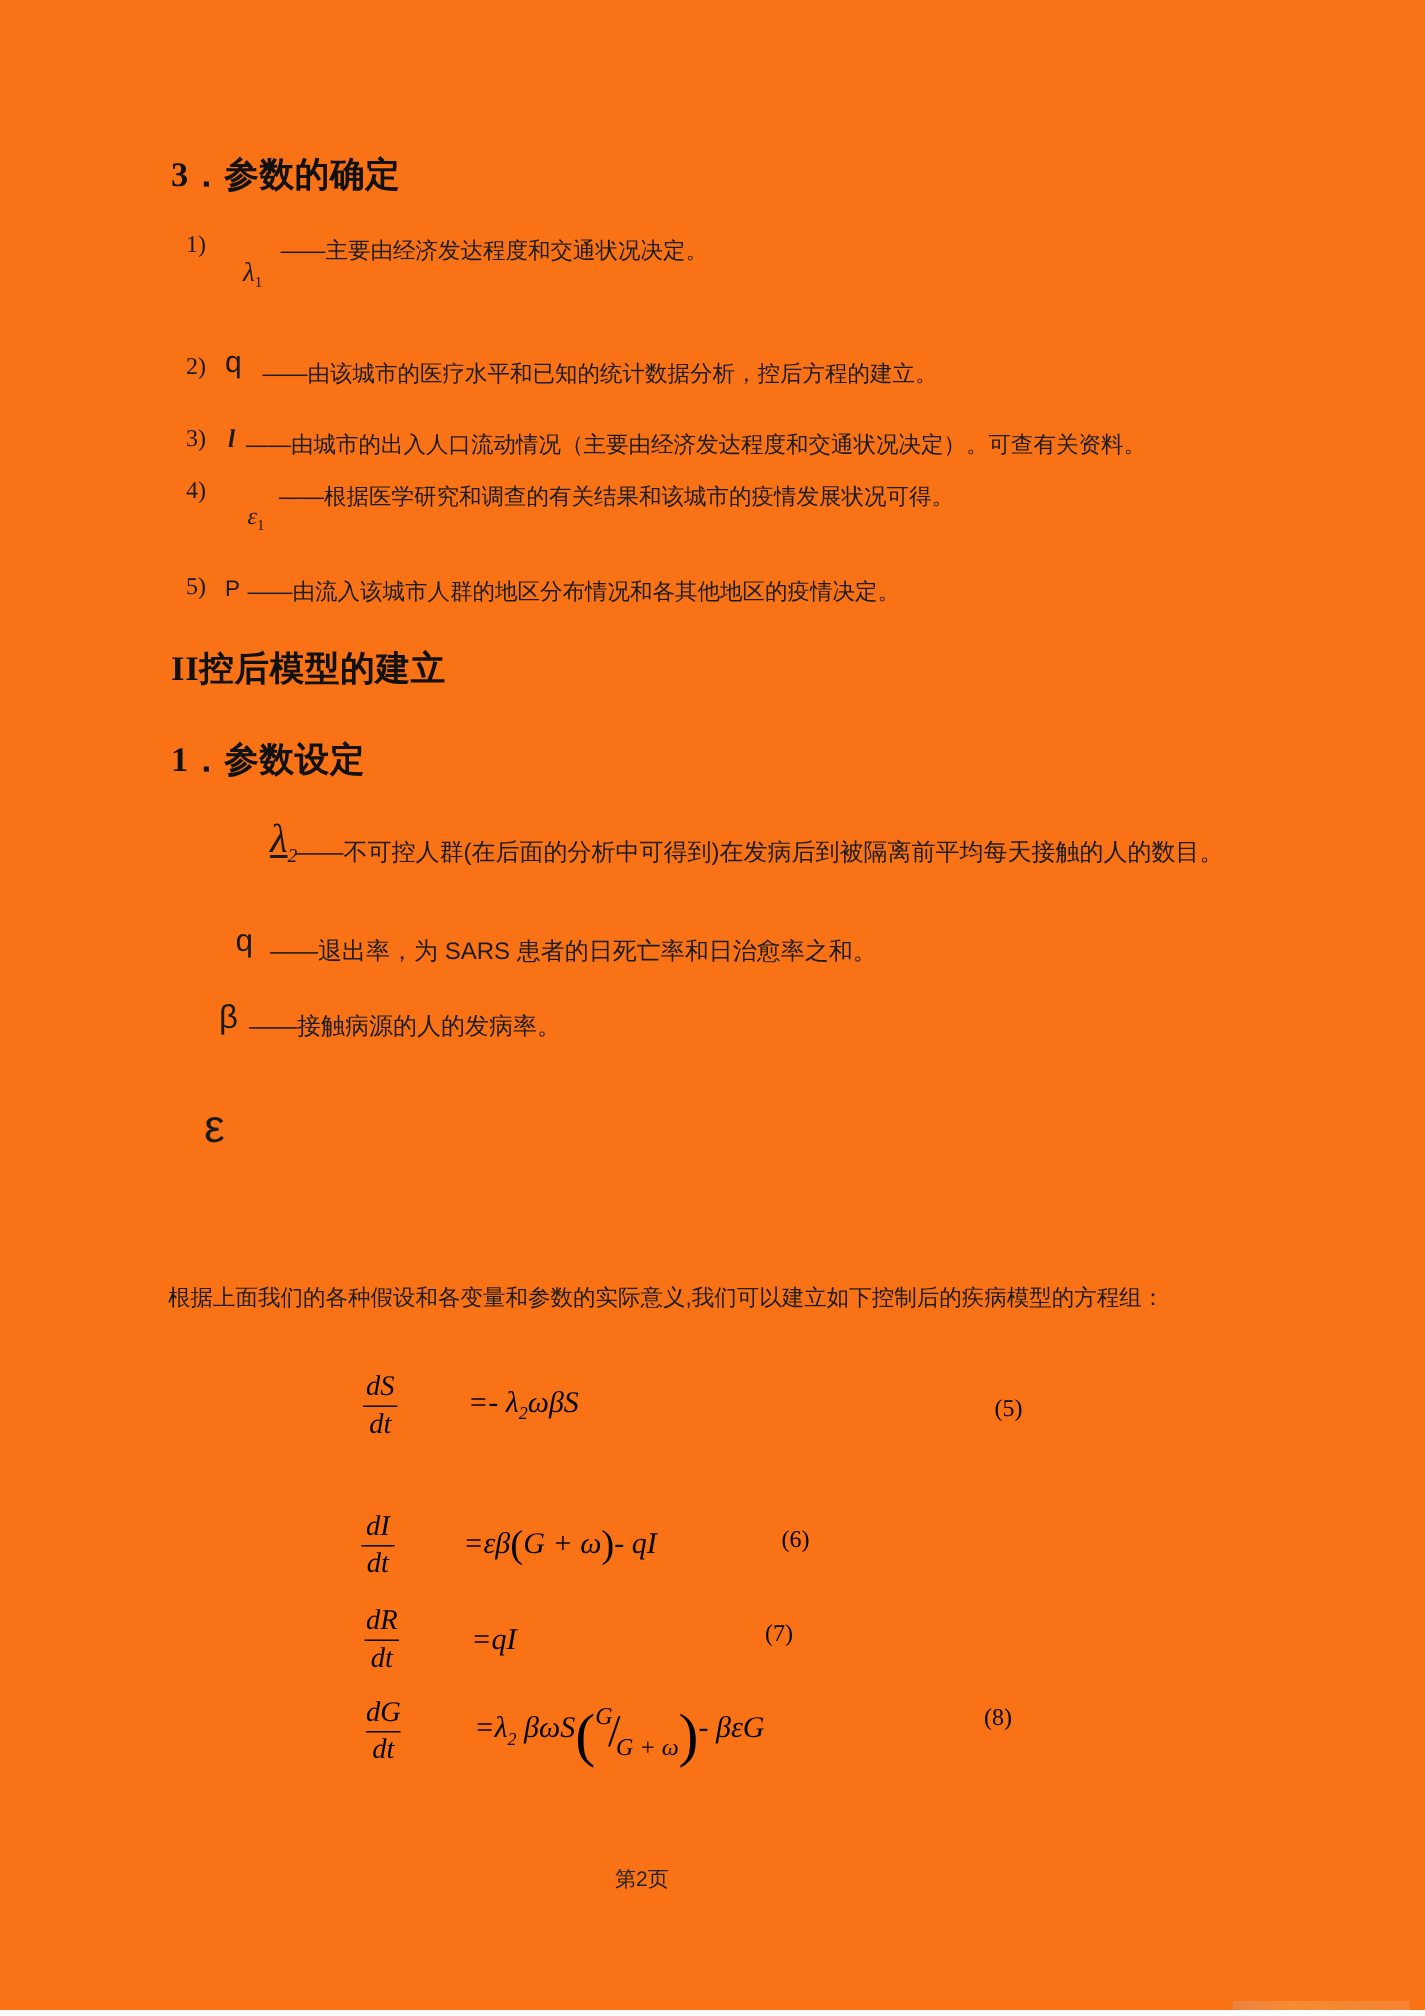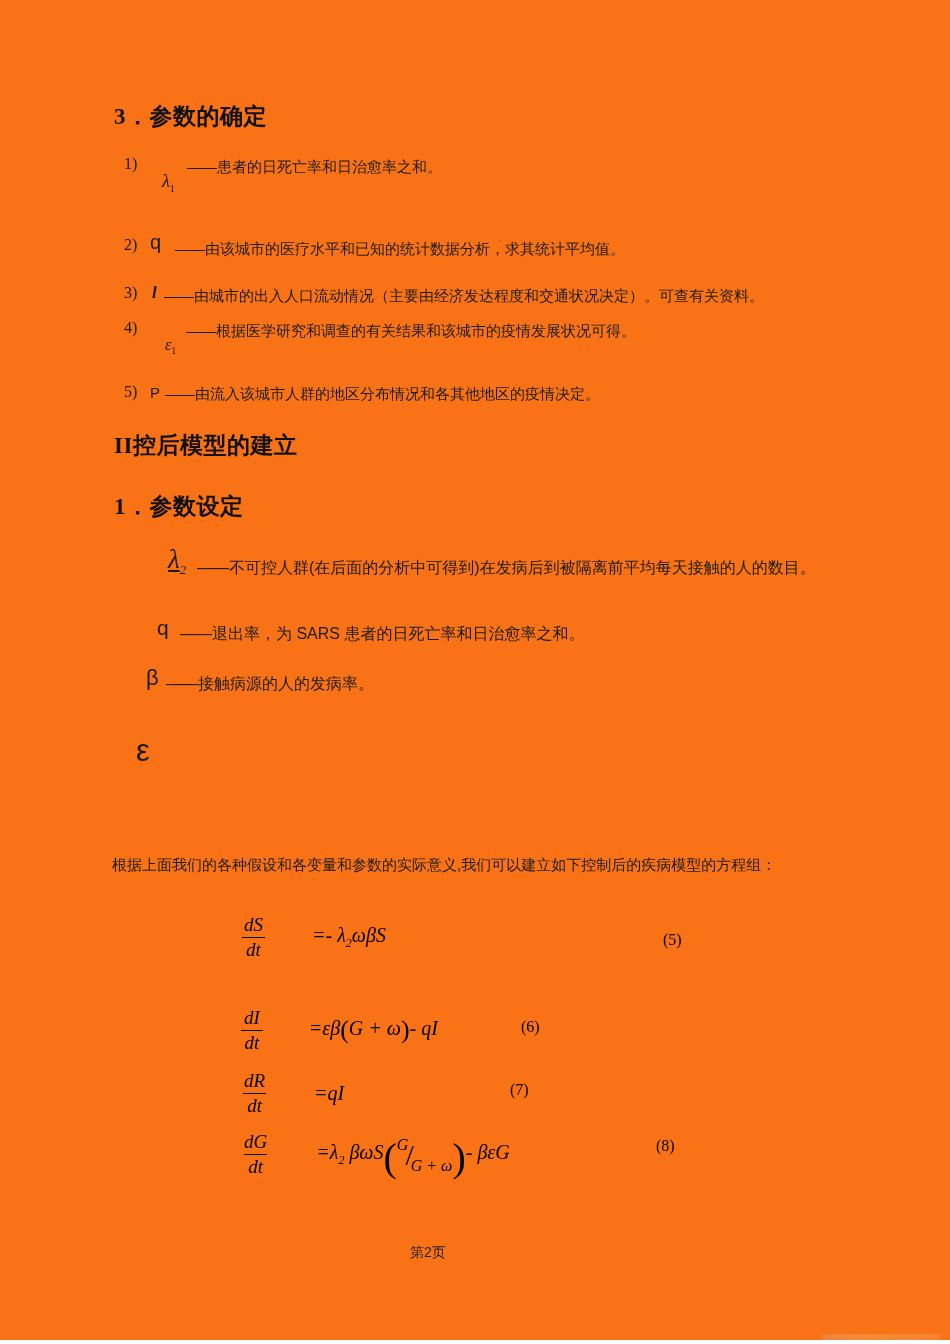--- a/index.html
+++ b/index.html
@@ -22,21 +22,21 @@
   .i1-no{left:124px;top:155px;} .i1-sym{left:162px;top:171px;font-size:18px;} .i1-desc{left:187px;top:158px;}
   .i2-no{left:124px;top:236px;} .i2-sym{left:150px;top:231px;font-size:20px;font-style:normal;font-family:"Liberation Sans",sans-serif;} .i2-desc{left:175px;top:240px;}
   .i3-no{left:124px;top:284px;} .i3-sym{left:152px;top:283px;font-size:17px;font-weight:700;} .i3-desc{left:164px;top:287px;}
   .i4-no{left:124px;top:319px;} .i4-sym{left:165px;top:336px;font-size:16px;} .i4-desc{left:186px;top:322px;}
   .i5-no{left:124px;top:383px;} .i5-sym{left:150px;top:384px;font-size:15px;font-style:normal;font-family:"Liberation Sans",sans-serif;} .i5-desc{left:165px;top:385px;}
 
   
   .def-sym{position:absolute;font-family:"Liberation Serif","DejaVu Serif",serif;}
   .def-sym sub{font-size:13px;}
   .def-desc{position:absolute;font-size:16px;white-space:nowrap;color:#1c1c1c;}
-  .d1-sym{left:168px;top:544px;font-size:27px;font-style:italic;text-decoration:underline;} .d1-desc{left:197px;top:558px;}
+  .d1-sym{left:180px;top:544px;font-size:27px;font-style:italic;text-decoration:underline;} .d1-desc{left:197px;top:558px;}
   .d2-sym{left:157px;top:616px;font-size:21px;font-family:"Liberation Sans",sans-serif;} .d2-desc{left:180px;top:624px;}
   .d3-sym{left:146px;top:665px;font-size:22px;font-family:"Liberation Sans",sans-serif;} .d3-desc{left:166px;top:674px;}
   .d4-sym{left:136px;top:733px;font-size:31px;font-family:"Liberation Sans",sans-serif;} .d4-desc{left:162px;top:751px;}
 
   .intro{position:absolute;left:112px;top:856px;font-size:15px;white-space:nowrap;color:#1c1c1c;}
 
   
   .equation{position:absolute;display:flex;align-items:center;height:48px;gap:40px;}
   .eq-1{left:240px;top:913px;}
   .eq-2{left:240px;top:1006px;}
@@ -67,25 +67,25 @@
 </style>
 </head>
 <body>
 
 <div class="page">
 
   <div class="heading h-s3">3．参数的确定</div>
 
   <span class="li-no i1-no">1)</span>
   <span class="li-sym i1-sym"><span>λ</span><sub>1</sub></span>
-  <span class="li-desc i1-desc">——患者的日死亡率和日治愈率之和。</span>
+  <span class="li-desc i1-desc">——主要由经济发达程度和交通状况决定。</span>
 
   <span class="li-no i2-no">2)</span>
   <span class="li-sym i2-sym">q</span>
-  <span class="li-desc i2-desc">——由该城市的医疗水平和已知的统计数据分析，求其统计平均值。</span>
+  <span class="li-desc i2-desc">——由该城市的医疗水平和已知的统计数据分析，控后方程的建立。</span>
 
   <span class="li-no i3-no">3)</span>
   <span class="li-sym i3-sym">l</span>
   <span class="li-desc i3-desc">——由城市的出入人口流动情况（主要由经济发达程度和交通状况决定）。可查有关资料。</span>
 
   <span class="li-no i4-no">4)</span>
   <span class="li-sym i4-sym"><span>ε</span><sub>1</sub></span>
   <span class="li-desc i4-desc">——根据医学研究和调查的有关结果和该城市的疫情发展状况可得。</span>
 
   <span class="li-no i5-no">5)</span>

